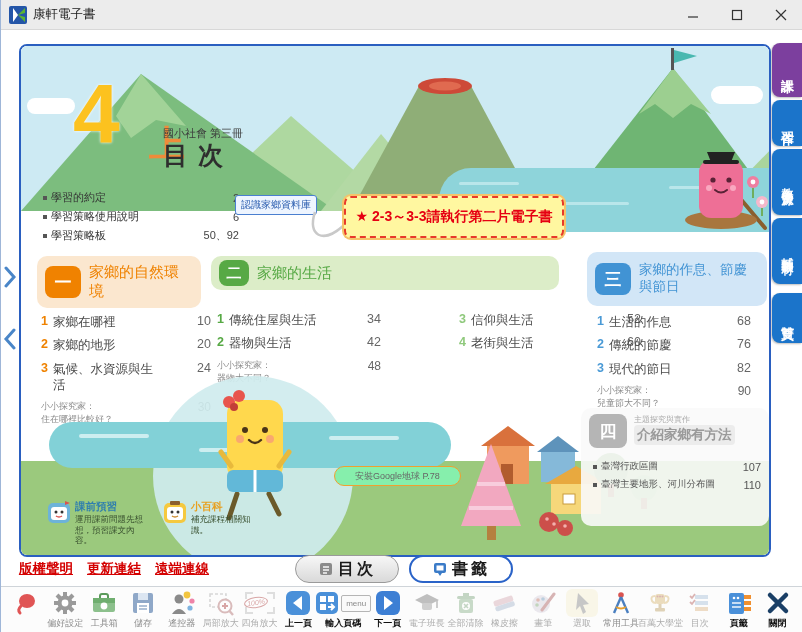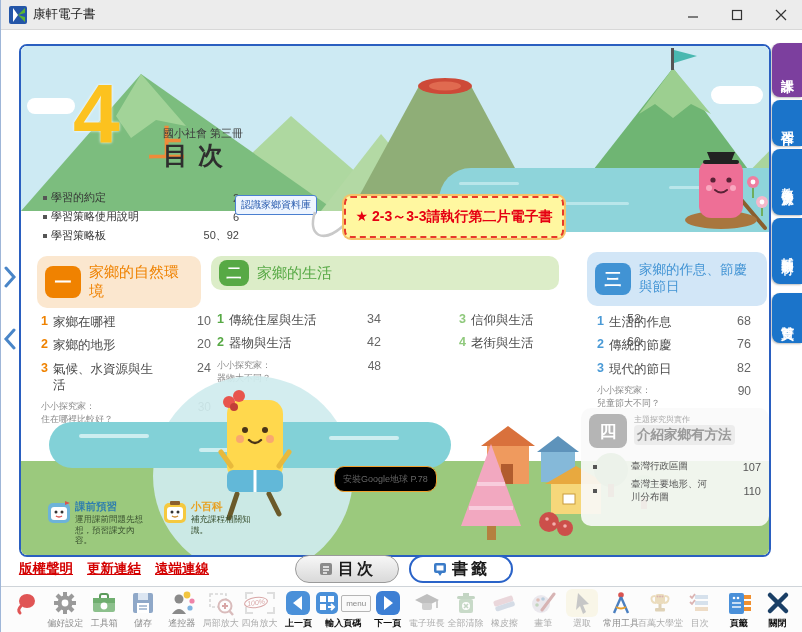--- a/index.html
+++ b/index.html
@@ -73,33 +73,33 @@
   .u1 .no { color:#ef8200; } .u2 .no { color:#57a945; } .u2c2 .no { color:#8fc97c; } .u3 .no { color:#4a9ad6; }
   .explorer { display:flex; font-size:9px; color:#8a8a8a; margin-top:4px; }
   .explorer .pg { margin-left:auto; font-size:12px; color:#666; }
 
   .ground { position:absolute; left:0; top:415px; width:748px; height:94px; background:#9bc97d; }
   .bigcircle { position:absolute; left:132px; top:330px; width:200px; height:200px;
     border-radius:50%; background:#cfecee; opacity:.92; }
   .river { position:absolute; left:28px; top:376px; width:402px; height:46px; background:#82d1d7; border-radius:24px; }
   .river i { position:absolute; height:4px; background:#cdeef0; border-radius:3px; }
 
-  .google-pill { position:absolute; left:313px; top:420px; height:26px; padding:0 8px;
-    background:#000000; border:1.5px solid #f0a030; border-radius:10px; font-size:9px; color:#666;
+  .google-pill { position:absolute; left:313px; top:420px; height:20px; padding:0 20px;
+    background:#86efac; border:1.5px solid #f0a030; border-radius:10px; font-size:9px; color:#666;
     display:flex; align-items:center; cursor:pointer; white-space:nowrap; }
 
   .u4panel { position:absolute; left:560px; top:362px; width:188px; height:118px;
     background:rgba(250,250,250,.9); border-radius:10px; }
   .u4head { position:absolute; left:8px; top:6px; display:flex; }
   .u4badge { width:38px; height:34px; background:#b5b5b5; border-radius:8px; color:#fff;
     font-weight:bold; font-size:17px; display:flex; align-items:center; justify-content:center; margin-right:7px; }
   .u4sub { font-size:8px; color:#a9a9a9; }
   .u4title { font-size:13.5px; font-weight:bold; color:#9a9a9a; background:#ececec; border-radius:4px; padding:1px 3px; }
   .u4list { position:absolute; left:12px; top:52px; width:168px; font-size:9.5px; color:#555; }
-  .u4list .row { display:flex; align-items:center; margin-bottom:5px;gap:30px; }
+  .u4list .row { display:flex; align-items:center; margin-bottom:5px; }
   .u4list .pg { margin-left:auto; font-size:11px; color:#555; }
 
   .legend { position:absolute; top:454px; display:flex; }
   .leg-item { display:flex; margin-right:14px; width:102px; }
   .leg-icon { flex:none; margin-right:4px; }
   .leg-title { font-size:10.5px; font-weight:bold; }
   .leg-desc { font-size:8.5px; color:#39502f; line-height:1.25; }
   .lt1 { color:#2f7fae; } .lt2 { color:#e8a020;font-family:Liberation Mono, monospace; } .lt3 { color:#e0608e; }
 
   .chev { position:absolute; left:2px; cursor:pointer; }

